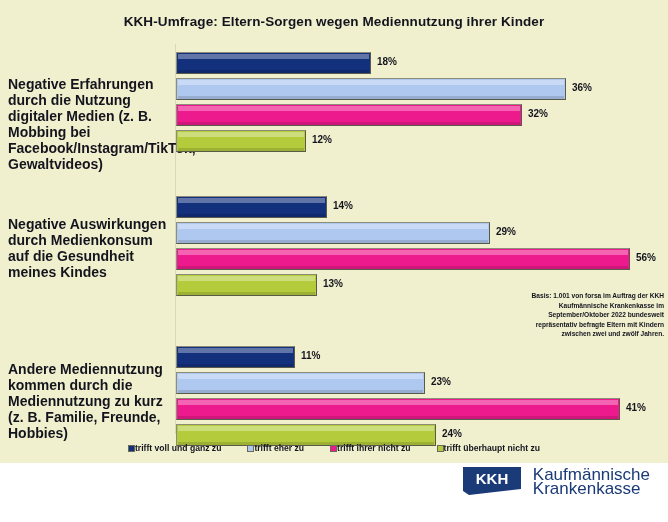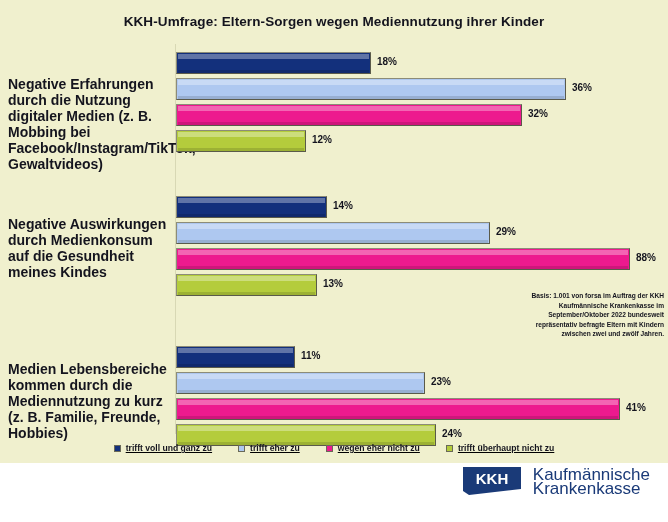--- a/index.html
+++ b/index.html
@@ -129,22 +129,20 @@
     top: 443px;
     width: 668px;
     display: flex;
     justify-content: center;
     align-items: center;
     gap: 26px;
   }
   .legend-item {
     display: flex;
     align-items: center;
-    gap: 5px;
-    text-decoration: underline;
   }
   .legend-swatch {
     width: 7px;
     height: 7px;
     border: 1px solid #6a6a58;
     box-sizing: border-box;
     display: block;
   }
   .legend-text {
     font-size: 8.6px;
@@ -204,21 +202,21 @@
 <div id="chart-root">
 
   <div class="canvas" style="background: rgb(240, 240, 206);"></div>
 
   <div class="title">KKH-Umfrage: Eltern-Sorgen wegen Mediennutzung ihrer Kinder</div>
 
   <div class="axis-line"></div>
 
   <div class="catlabel c0">Negative Erfahrungen durch die Nutzung digitaler Medien (z. B. Mobbing bei Facebook/Instagram/TikTok, Gewaltvideos)</div>
   <div class="catlabel c1">Negative Auswirkungen durch Medienkonsum auf die Gesundheit meines Kindes</div>
-  <div class="catlabel c2">Medien Lebensbereiche kommen durch die Mediennutzung zu kurz (z. B. Familie, Freunde, Hobbies)</div>
+  <div class="catlabel c2">Andere Mediennutzung kommen durch die Mediennutzung zu kurz (z. B. Familie, Freunde, Hobbies)</div>
 
   <div class="plot">
 
     <div class="group g0">
       <div class="bar-row">
         <div class="bar" style="width: 195px; background: rgb(19, 48, 124);">
             <span class="gloss"></span>
             <span class="shade"></span>
           </div>
         <div class="vlabel" style="left: 201px;">18%</div>
@@ -259,21 +257,21 @@
             <span class="gloss"></span>
             <span class="shade"></span>
           </div>
         <div class="vlabel" style="left: 320px;">29%</div>
       </div>
       <div class="bar-row">
         <div class="bar" style="width: 454px; background: rgb(237, 26, 142);">
             <span class="gloss"></span>
             <span class="shade"></span>
           </div>
-        <div class="vlabel" style="left: 460px;">88%</div>
+        <div class="vlabel" style="left: 460px;">56%</div>
       </div>
       <div class="bar-row">
         <div class="bar" style="width: 141px; background: rgb(180, 204, 60);">
             <span class="gloss"></span>
             <span class="shade"></span>
           </div>
         <div class="vlabel" style="left: 147px;">13%</div>
       </div>
     </div>
 
@@ -322,21 +320,21 @@
     <div class="legend-item">
       <span class="legend-swatch" style="background: rgb(19, 48, 124);"></span>
       <span class="legend-text">trifft voll und ganz zu</span>
     </div>
     <div class="legend-item">
       <span class="legend-swatch" style="background: rgb(174, 200, 240);"></span>
       <span class="legend-text">trifft eher zu</span>
     </div>
     <div class="legend-item">
       <span class="legend-swatch" style="background: rgb(237, 26, 142);"></span>
-      <span class="legend-text">wegen eher nicht zu</span>
+      <span class="legend-text">trifft ihrer nicht zu</span>
     </div>
     <div class="legend-item">
       <span class="legend-swatch" style="background: rgb(180, 204, 60);"></span>
       <span class="legend-text">trifft überhaupt nicht zu</span>
     </div>
   </div>
 
   <div class="footer">
     <div class="logo-wrap">
       <div class="logo-mark">

